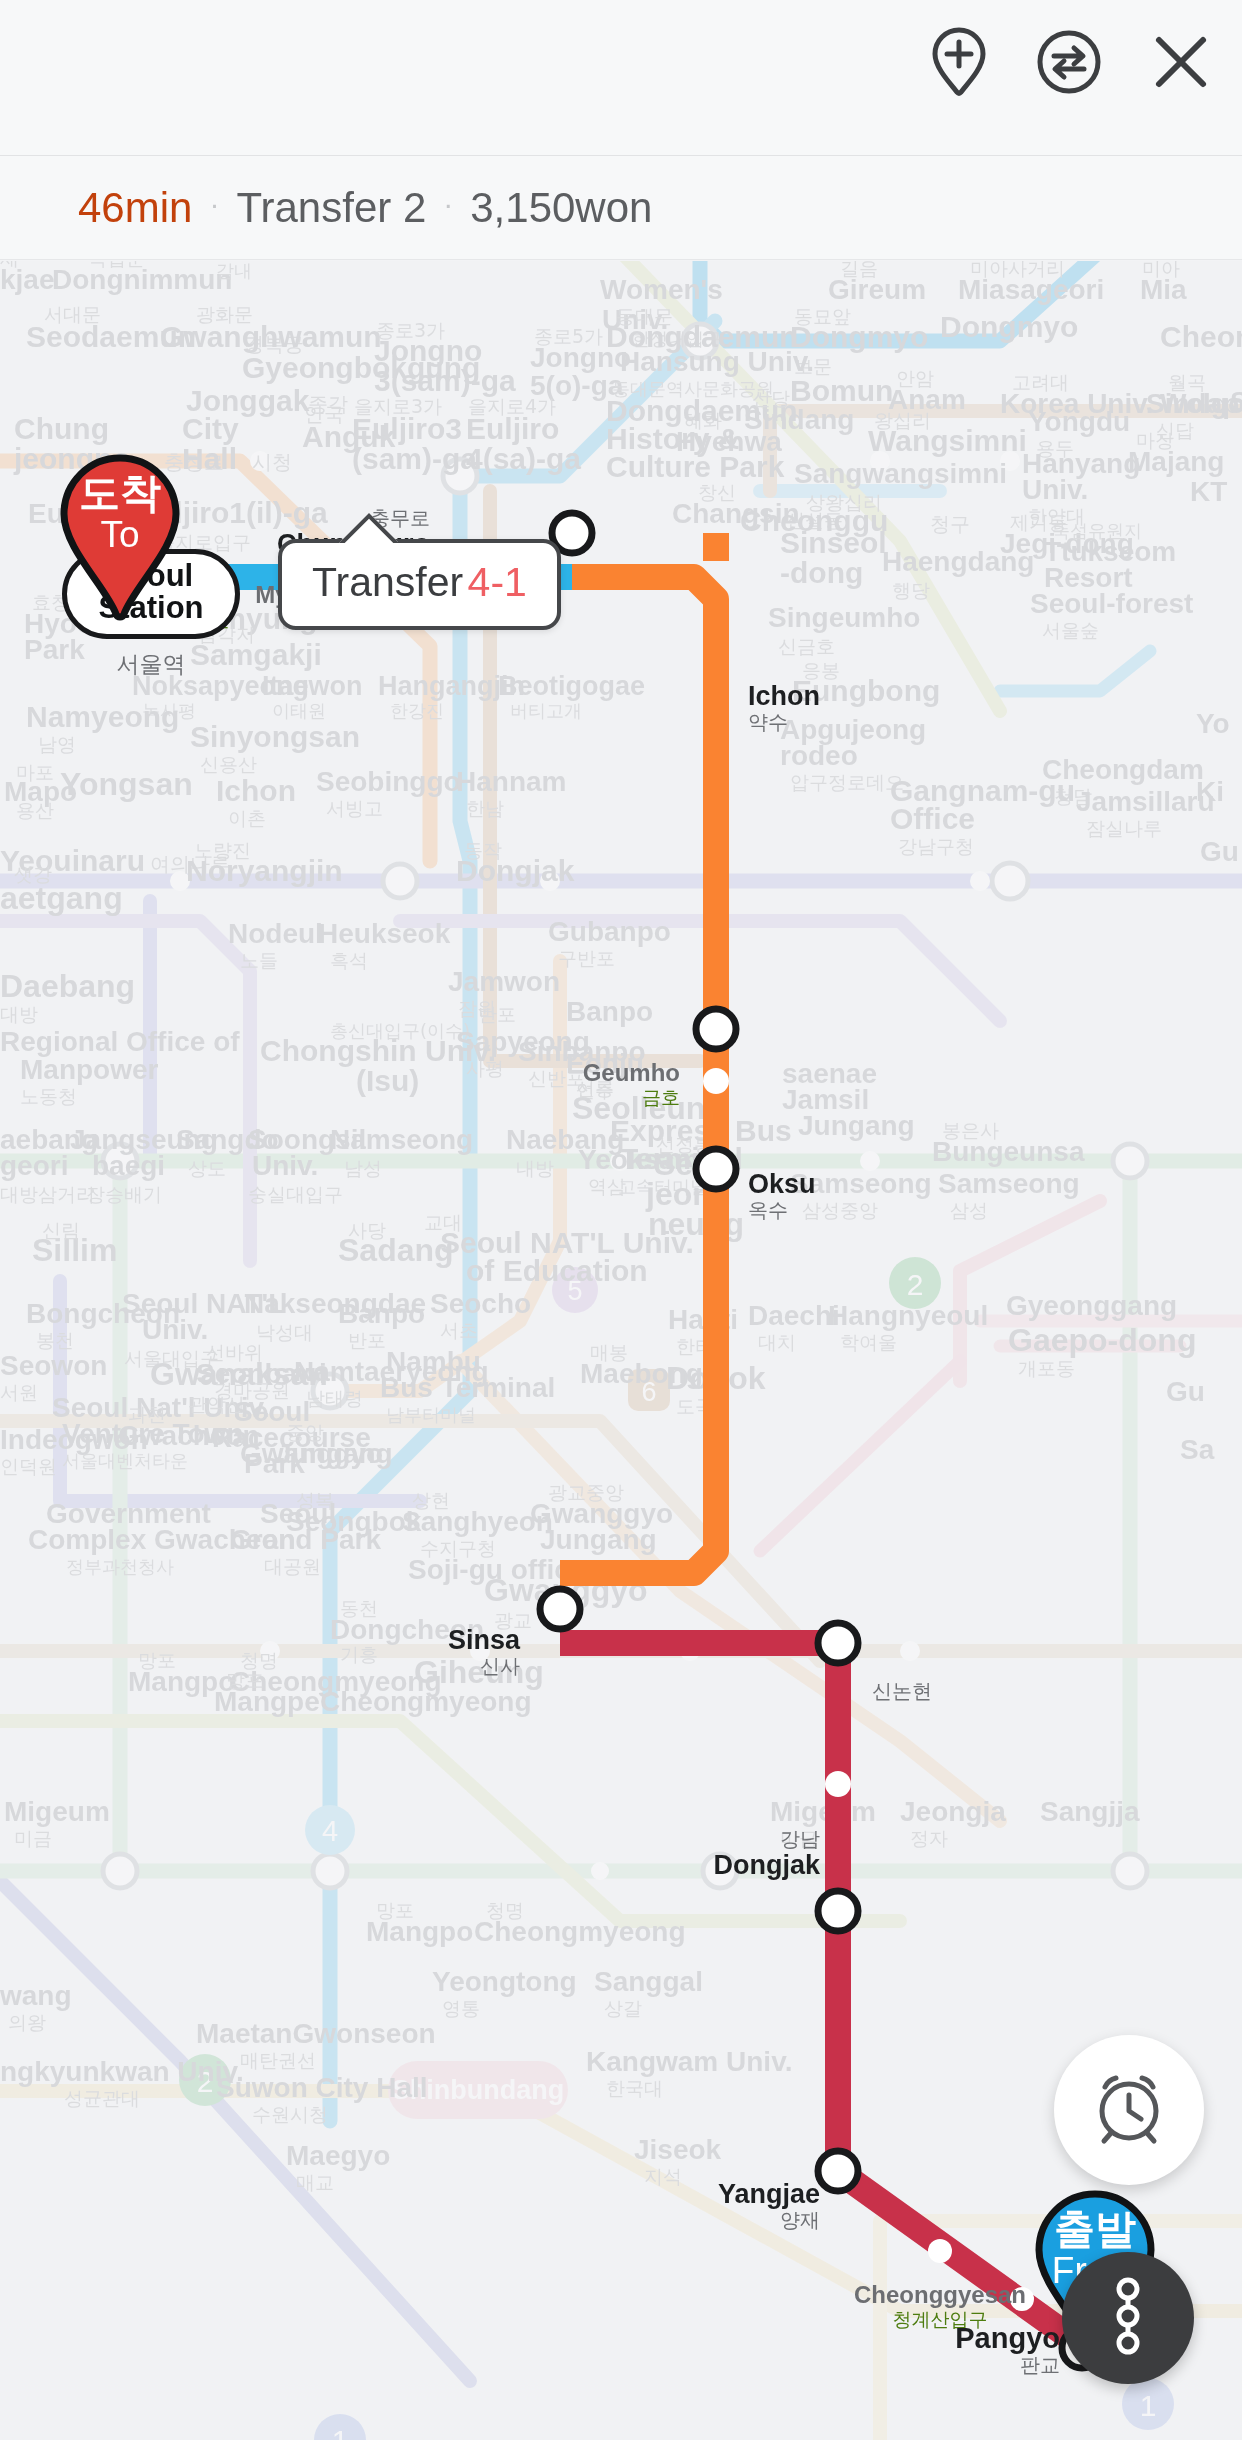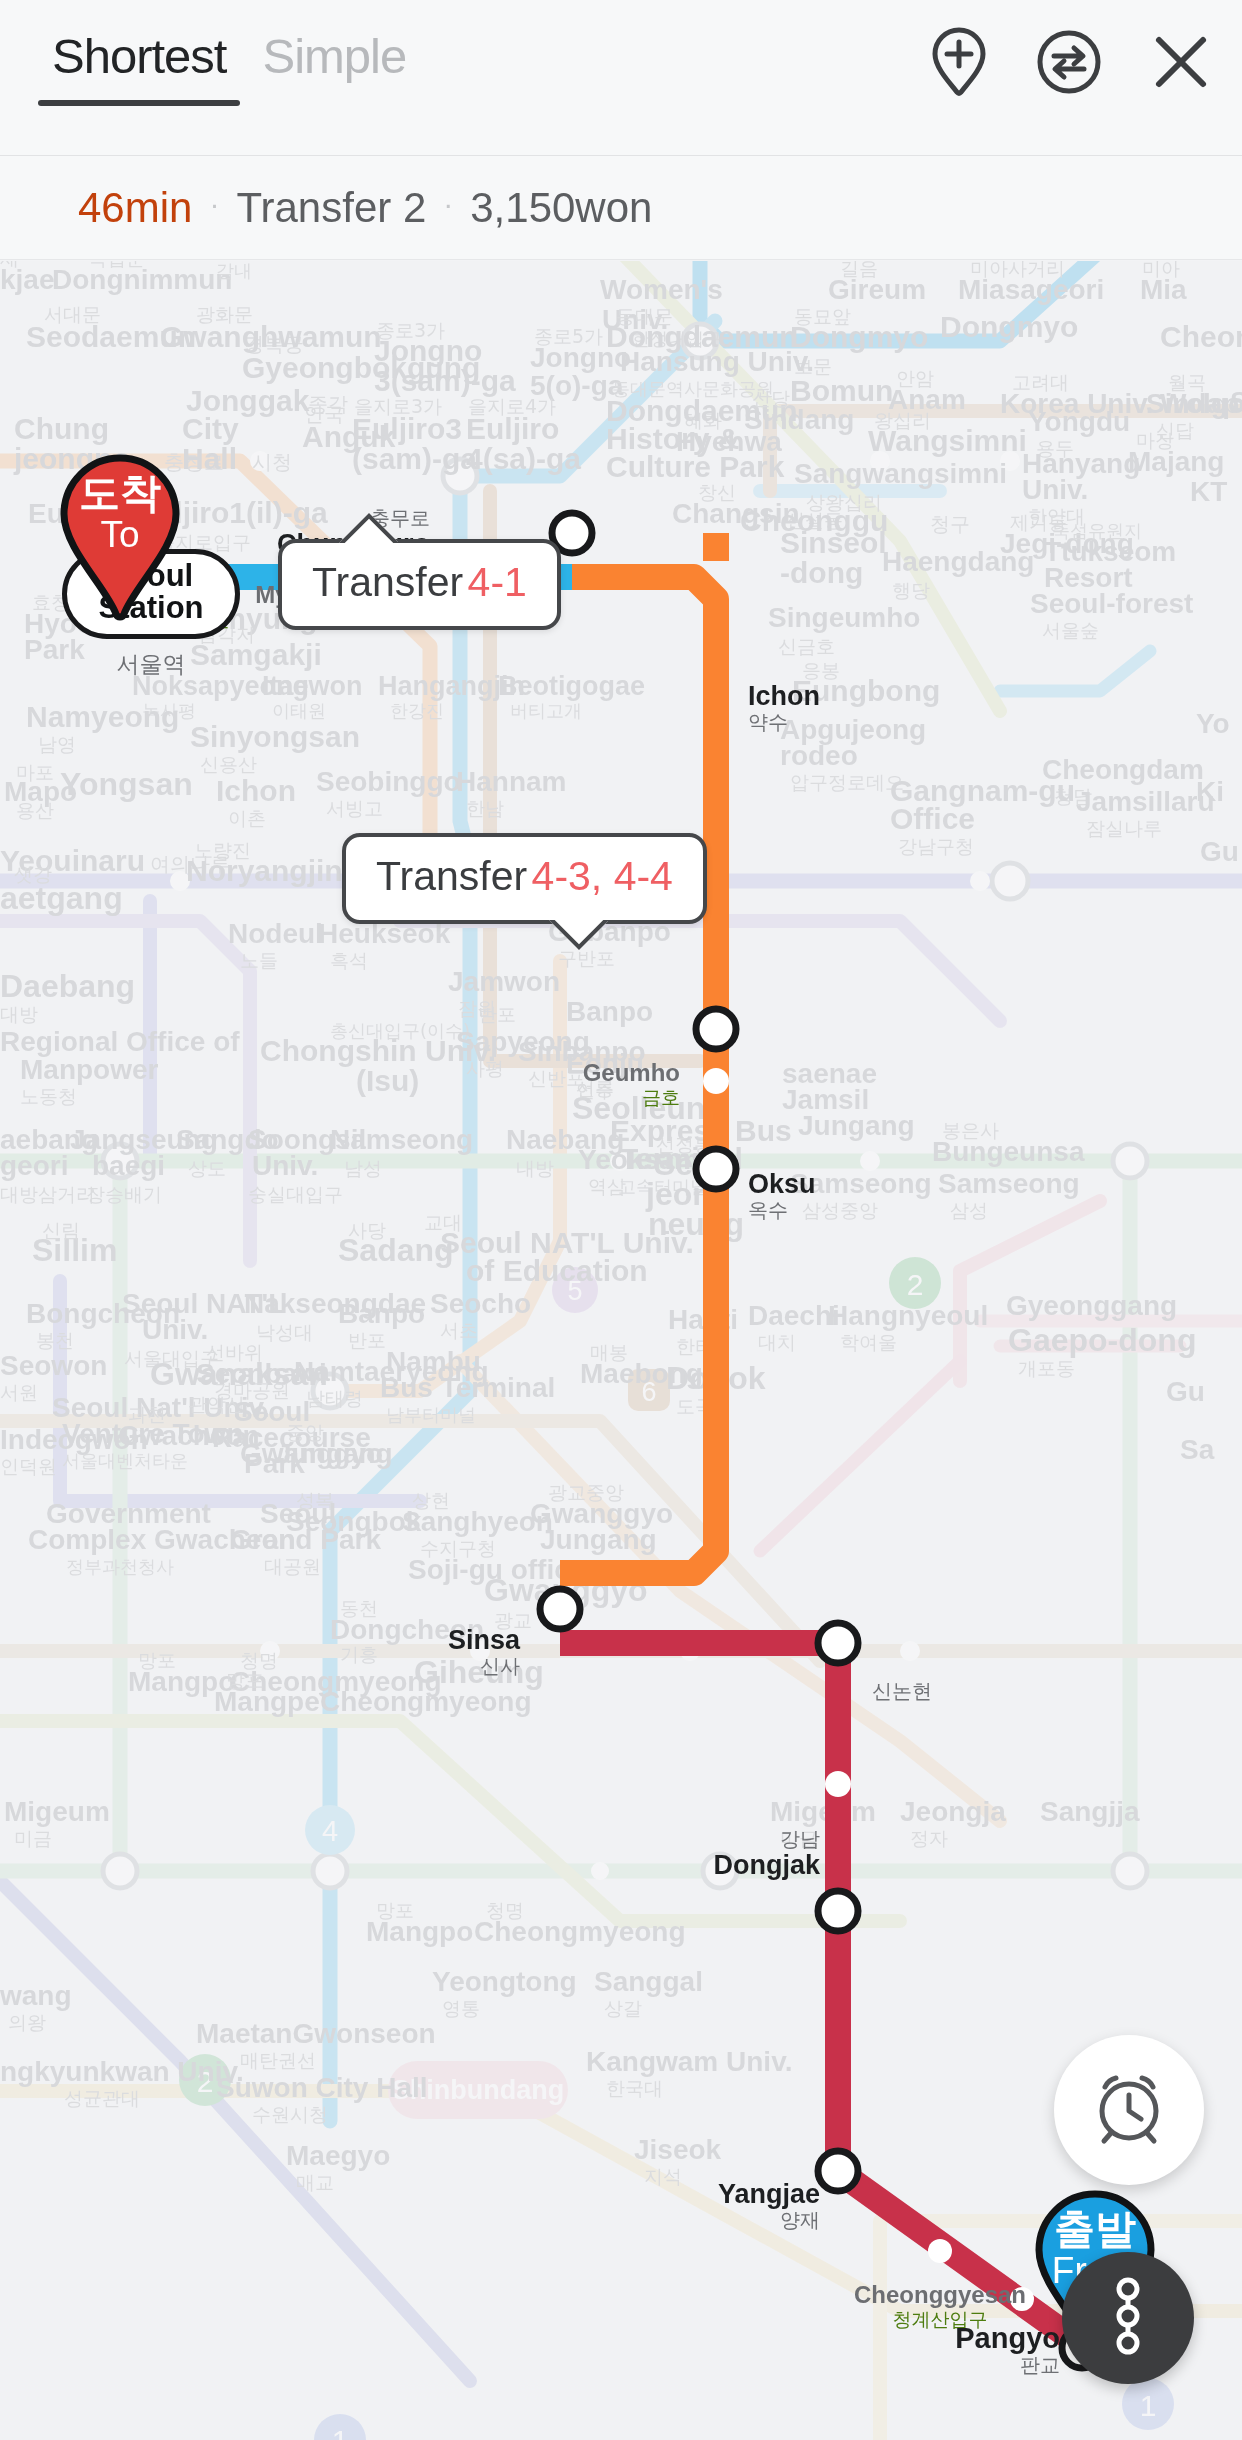--- a/index.html
+++ b/index.html
@@ -105,24 +105,20 @@
 
   
   .fab { position:absolute; border-radius:50%; z-index:36; display:flex; align-items:center; justify-content:center; }
   .fab.alarm { right:38px; bottom:255px; width:150px; height:150px; background:#fff; box-shadow:0 5px 14px rgba(0,0,0,.17); }
   .fab.route { right:48px; bottom:56px; width:132px; height:132px; background:#3c3d3f; box-shadow:0 5px 14px rgba(0,0,0,.22); }
 </style>
 </head>
 <body>
 
 <div id="header">
-  <div class="tabs">
-    <div class="tab active">Shortest</div>
-    <div class="tab inactive">Simple</div>
-  </div>
 
   <div class="hdr-icons">
     <span>
       <svg width="62" height="72" viewBox="0 0 62 72">
         <path d="M31 4C17.7 4 7 14.7 7 28c0 15 18 32 22.4 38.6a2 2 0 0 0 3.2 0C37 60 55 43 55 28 55 14.7 44.3 4 31 4z" fill="none" stroke="#3c3e41" stroke-width="5"></path>
         <line x1="31" y1="16" x2="31" y2="40" stroke="#3c3e41" stroke-width="5" stroke-linecap="round"></line>
         <line x1="19" y1="28" x2="43" y2="28" stroke="#3c3e41" stroke-width="5" stroke-linecap="round"></line>
       </svg>
     </span>
     <span>
@@ -773,25 +769,20 @@
       <div class="en">From</div>
     </div>
   </div>
 
   <div class="callout" style="left:278px; top:278px;">
     <span class="tailup" style="left:50px;"></span>
     <span class="lbl">Transfer</span>
     <span class="num">4-1</span>
   </div>
 
-  <div class="callout" style="left:342px; top:572px;">
-    <span class="taildn" style="left:196px;"></span>
-    <span class="lbl">Transfer</span>
-    <span class="num">4-3, 4-4</span>
-  </div>
 
   <div class="fab alarm">
     <span>
       <svg width="86" height="86" viewBox="0 0 86 86">
         <circle cx="43" cy="46" r="27" fill="none" stroke="#55575a" stroke-width="5"></circle>
         <path d="M43 30v16l12 8" fill="none" stroke="#55575a" stroke-width="5" stroke-linecap="round" stroke-linejoin="round"></path>
         <path d="M19 22a16 16 0 0 1 11-9" fill="none" stroke="#55575a" stroke-width="5" stroke-linecap="round"></path>
         <path d="M67 22a16 16 0 0 0-11-9" fill="none" stroke="#55575a" stroke-width="5" stroke-linecap="round"></path>
         <path d="M25 68l-7 8" fill="none" stroke="#55575a" stroke-width="5" stroke-linecap="round"></path>
         <path d="M61 68l7 8" fill="none" stroke="#55575a" stroke-width="5" stroke-linecap="round"></path>

